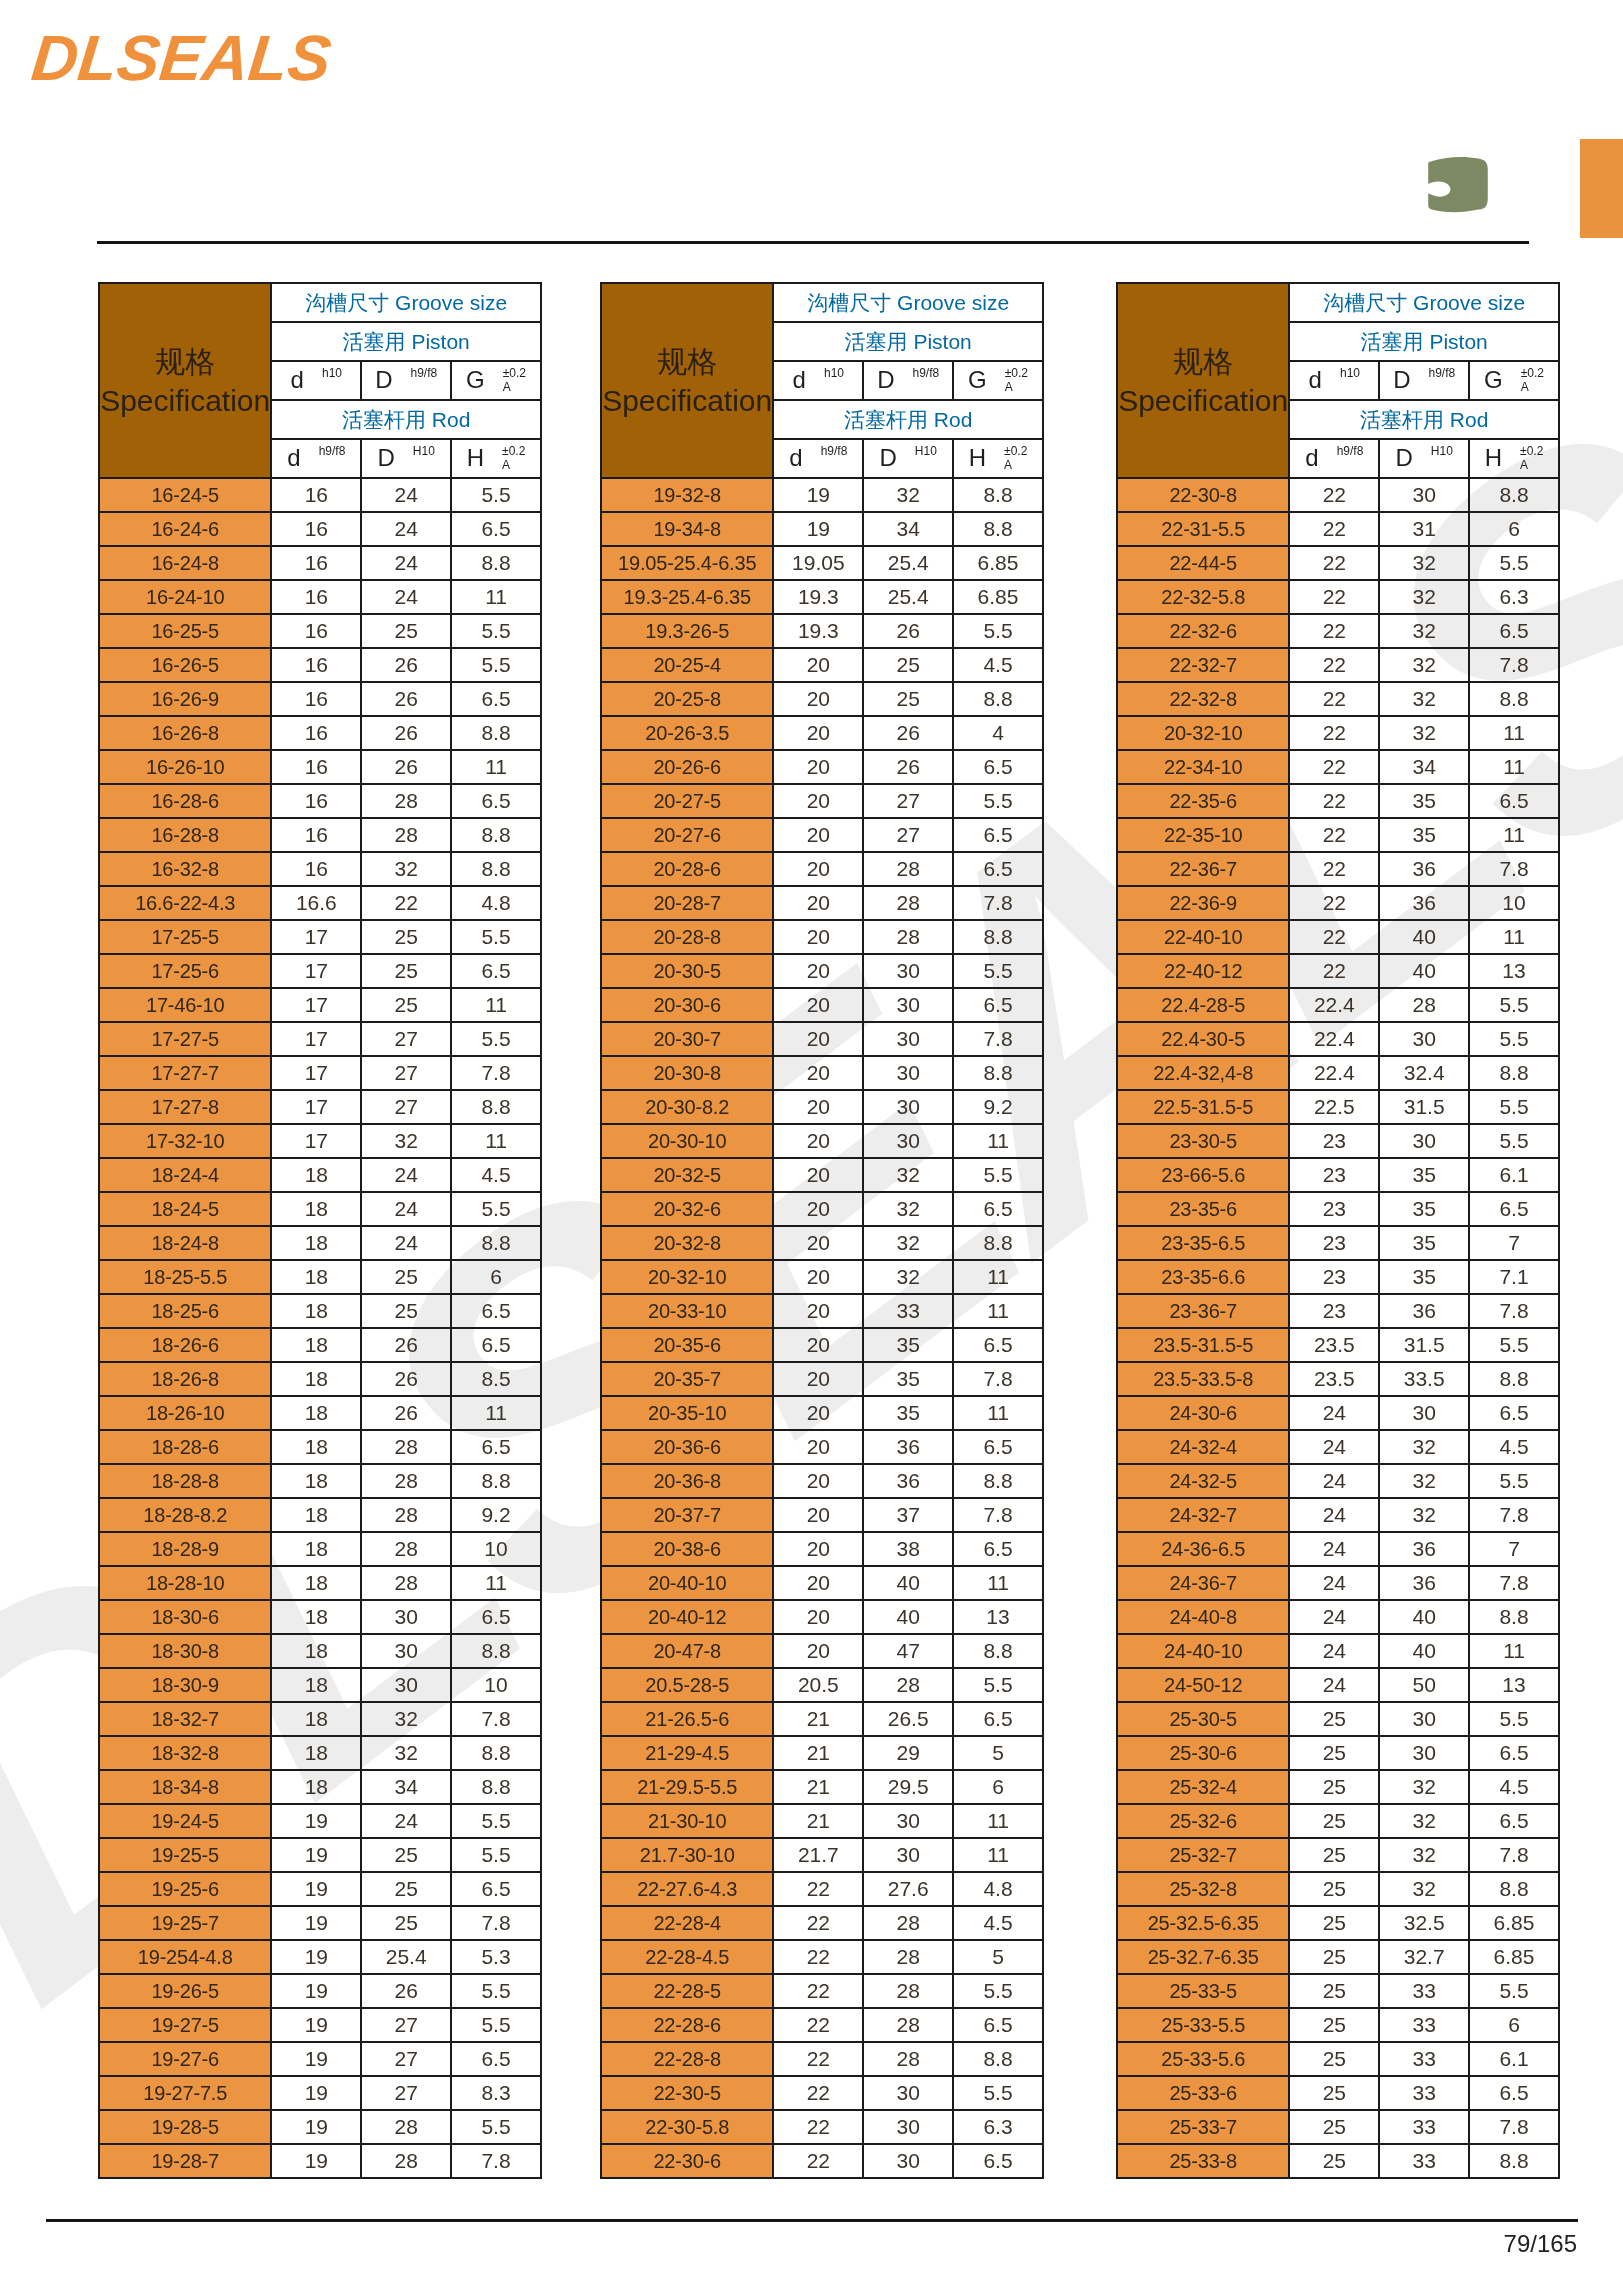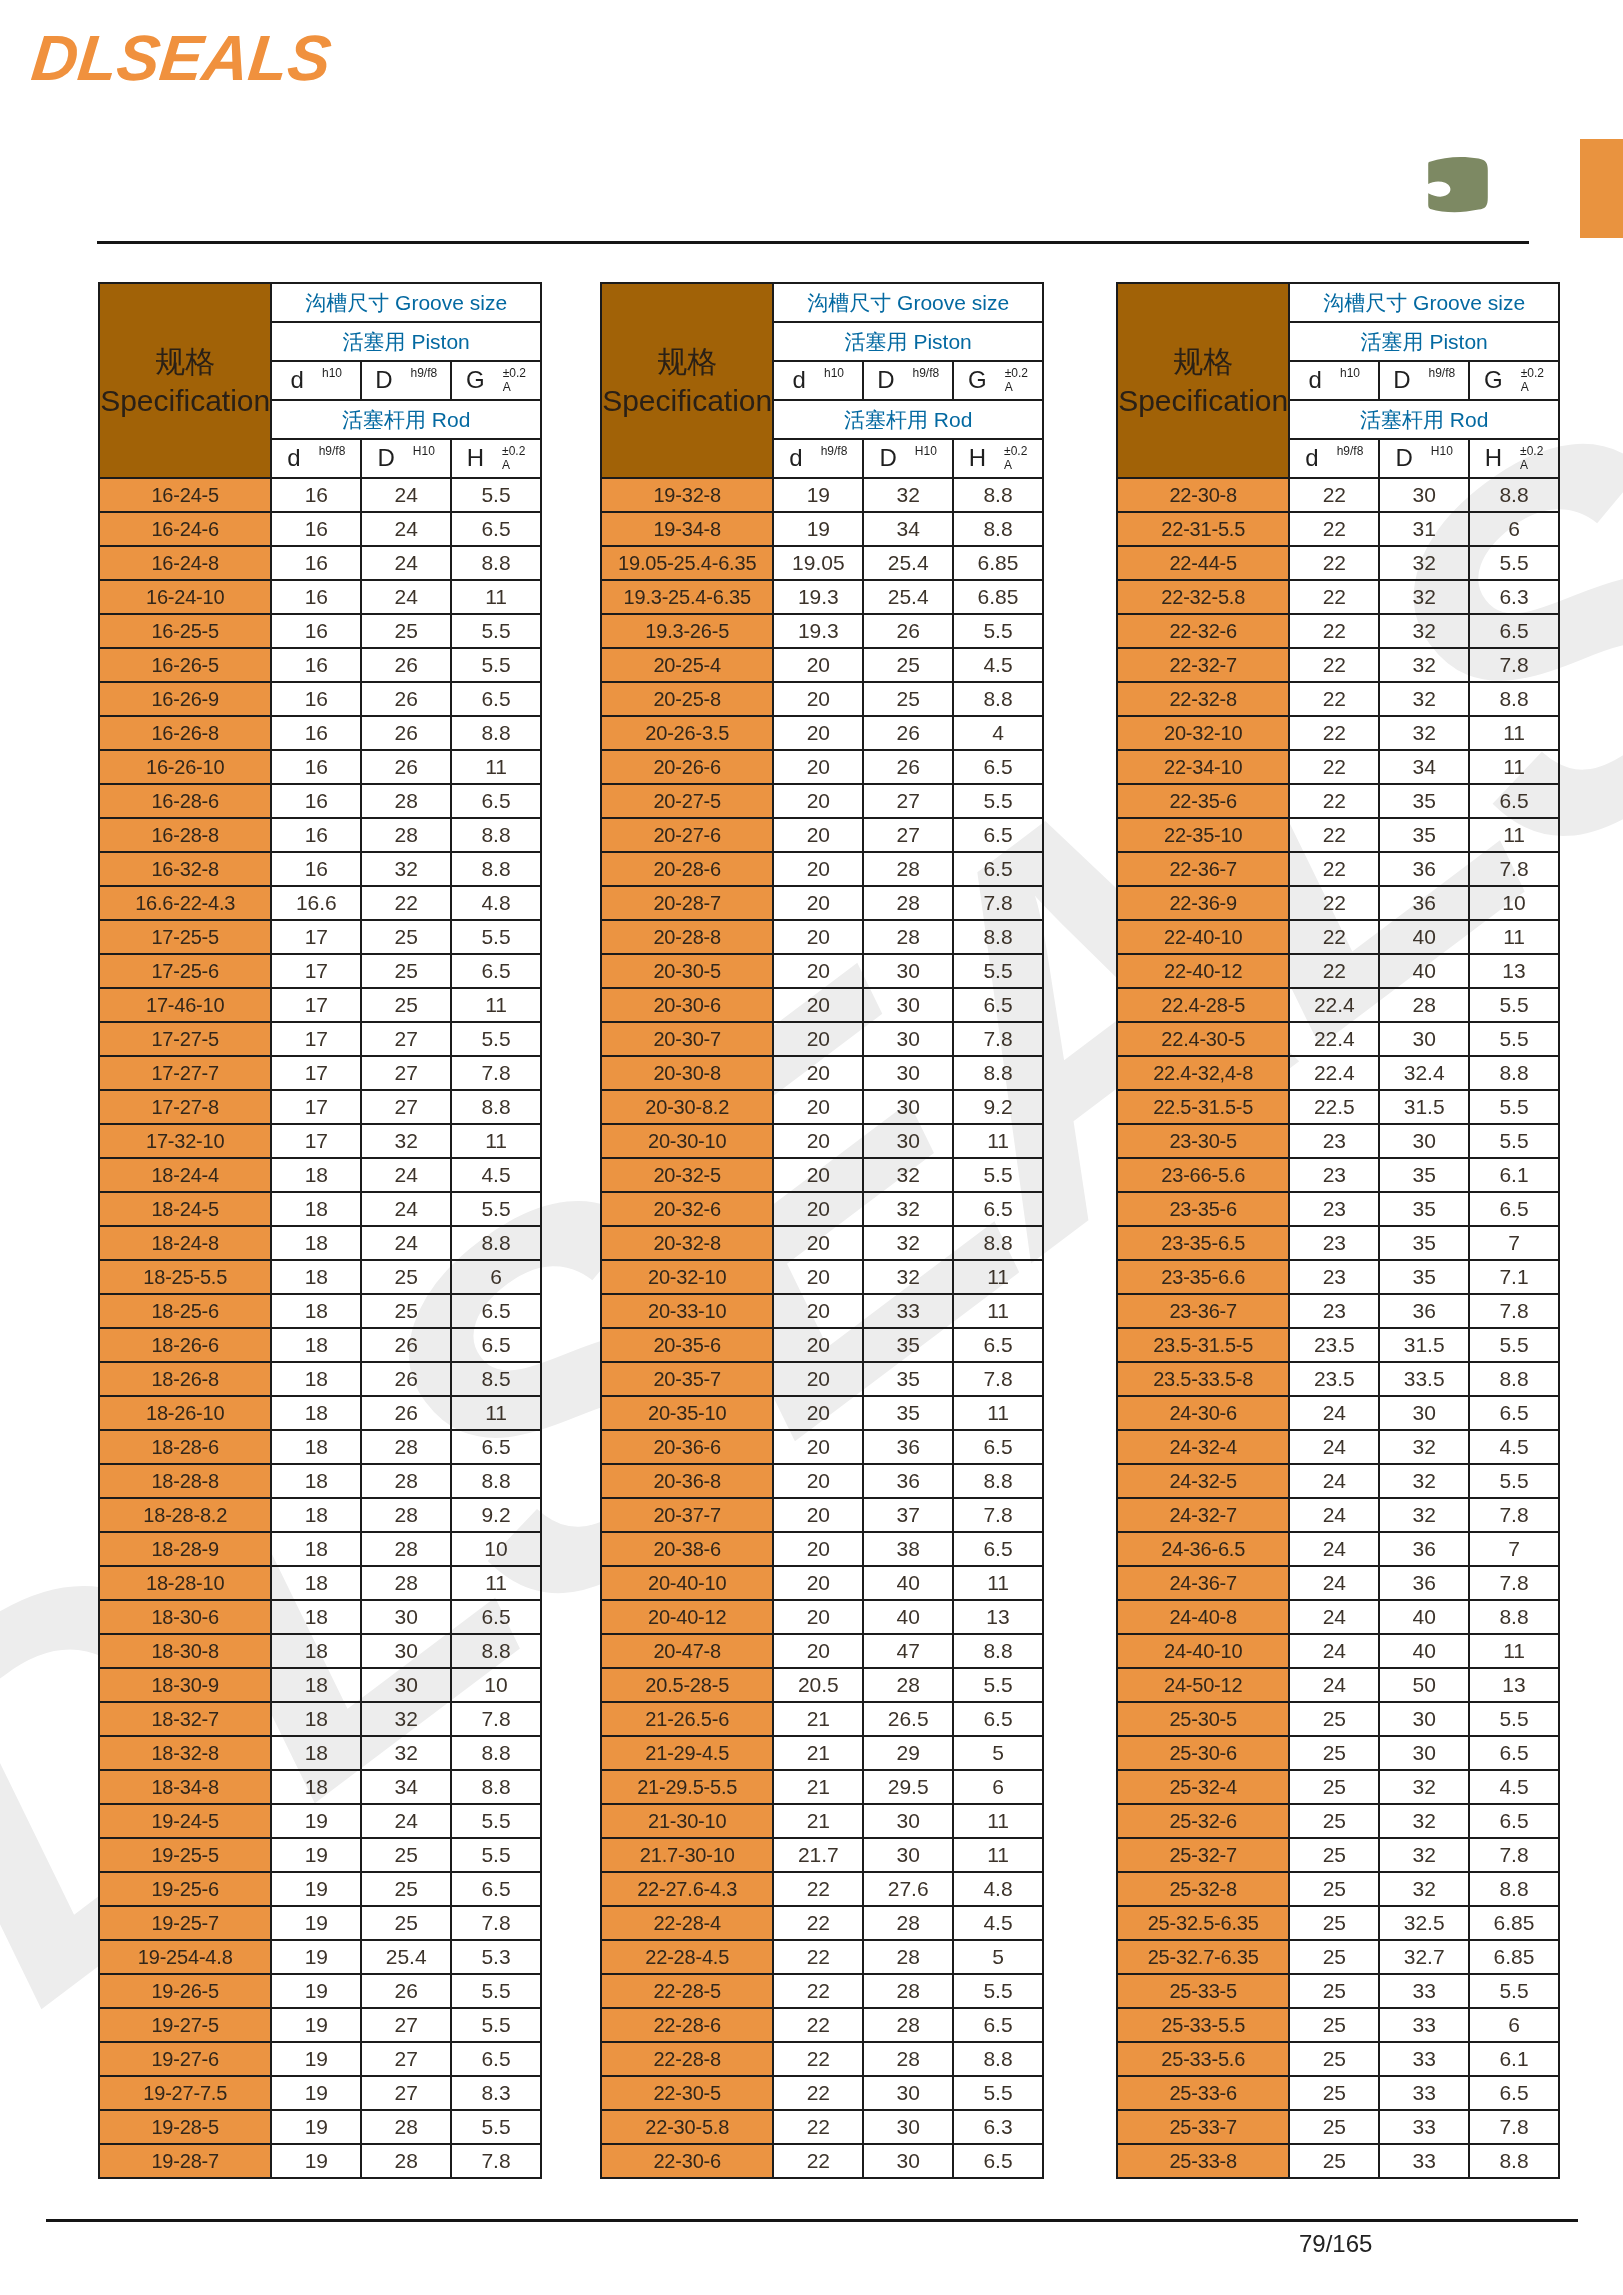--- a/index.html
+++ b/index.html
@@ -29,21 +29,21 @@
   th.group{height:37px;font-size:21px;}
   th.colhead{height:37px;font-size:24px;color:#1f1f1f;}
   th.colhead .base{display:inline-block;font-size:24px;}
   .ss{display:inline-flex;flex-direction:column;justify-content:center;align-items:flex-start;
       vertical-align:middle;margin-left:18px;line-height:1;}
   .ss .sup,.ss .sub{display:block;font-size:12px;height:14px;text-align:left;}
   td.spec{background:#EB9442;font-size:20px;color:#33271a;height:32px;letter-spacing:-0.2px;}
   td.val{background:transparent;font-size:21px;color:#3c332a;height:32px;}
   
   .footer-rule{position:absolute;left:46px;top:2219px;width:1532px;height:2.8px;background:#151515;z-index:2;}
-  .page-number{position:absolute;left:1299px;top:2230px;width:278px;
+  .page-number{position:absolute;left:1299px;top:2230px;width:278px;text-align:right;
                font-size:24px;color:#222;z-index:2;}
 </style>
 </head>
 <body>
 
 <div class="page">
 
   <div class="watermark">DLSEALS</div>
 
   <div class="logo">DLSEALS</div>

